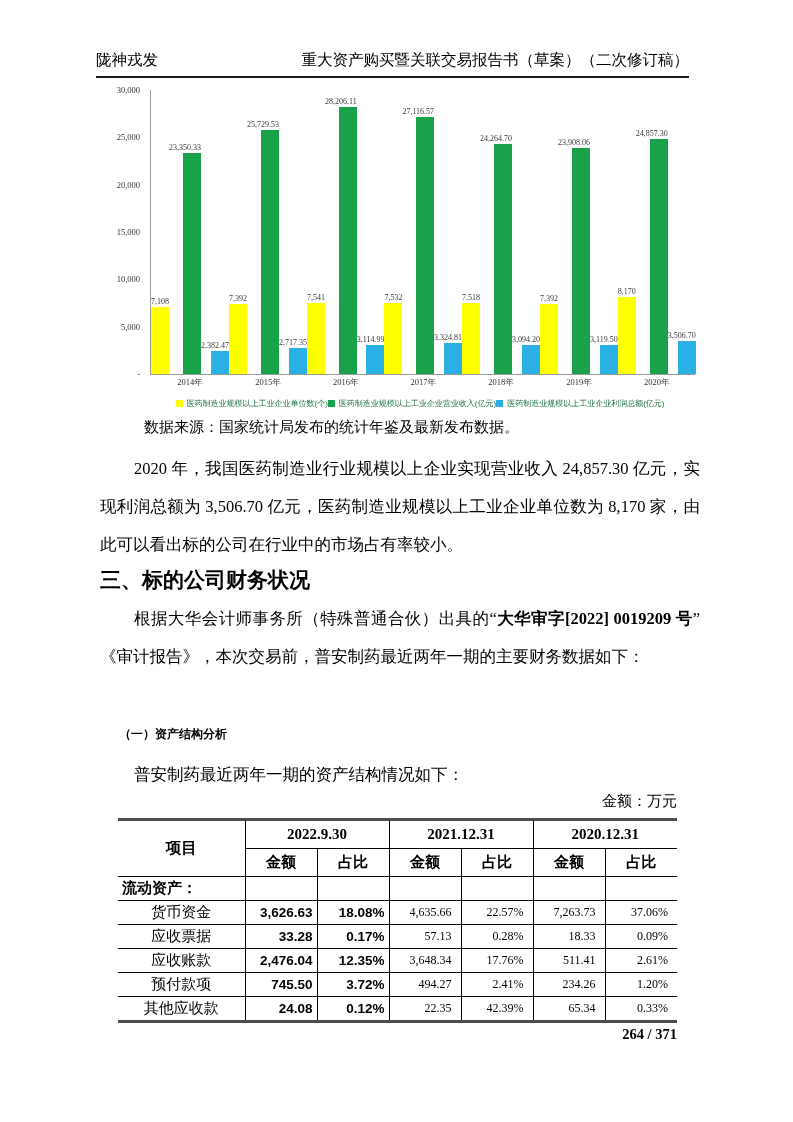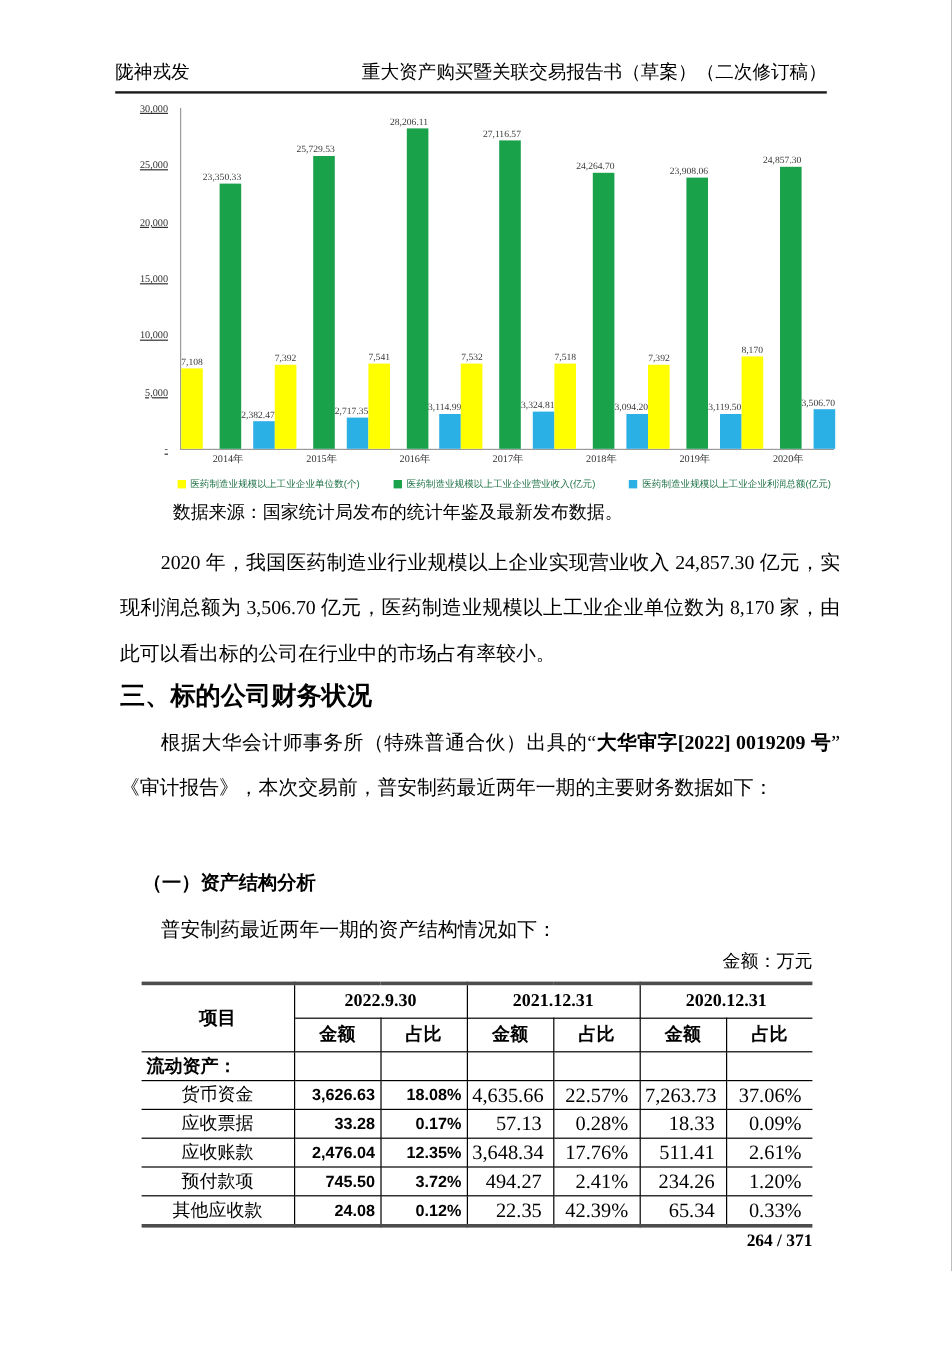--- a/index.html
+++ b/index.html
@@ -14,49 +14,49 @@
     position:absolute; left:96px; right:104px; top:50px;
     display:flex; justify-content:space-between; align-items:flex-end;
     border-bottom:2px solid #1c1c1c; padding-bottom:5px;
     font-size:15.5px;
   }
 
   
   .chart { position:absolute; left:100px; top:90px; width:600px; }
   .chart-area { position:relative; height:284px; }
   .y-axis { position:absolute; left:0; top:0; width:46px; height:284px; }
-  .y-tick { position:absolute; right:6px; font-size:8.5px; color:#333; white-space:nowrap;text-decoration:underline; }
+  .y-tick { position:absolute; right:6px; font-size:8.5px; color:#333; white-space:nowrap; }
   .plot {
     position:absolute; left:50px; top:0; right:5px; height:284px;
     border-left:1px solid #9a9a9a; border-bottom:1px solid #9a9a9a;
     display:flex; align-items:flex-end;
   }
   .bar-group { flex:1 1 0; height:100%; position:relative;
     display:flex; justify-content:center; align-items:flex-end; }
   .bar-wrap { height:100%; display:flex; flex-direction:column;
     justify-content:flex-end; align-items:flex-end; }
   .bar-label { font-size:8px; color:#3a3a3a; white-space:nowrap; margin-bottom:1px; }
   .bar { width:18px; }
   .x-label { position:absolute; bottom:-15px; left:0; width:100%;
     text-align:center; font-size:8.5px; color:#333; }
-  .legend { display:flex; justify-content:center; gap:28px; margin-top:24px; margin-left:40px; }
+  .legend { display:flex; justify-content:center; margin-top:24px; margin-left:40px; }
   .legend-item { display:flex; align-items:center; gap:4px; }
   .legend-swatch { width:7px; height:7px; flex:0 0 auto; }
   .legend-label { font-size:8px; color:#1e7145; font-family:"Liberation Sans",sans-serif; white-space:nowrap; }
 
   
   .source-note { position:absolute; left:144px; top:418px; font-size:15px; }
   .para { position:absolute; left:100px; width:600px; font-size:16.5px;
     line-height:38px; text-align:justify; text-indent:34px; }
   .para1 { top:450px; }
   .para2 { top:600px; }
   .bold-run { font-weight:bold; }
   .h2 { position:absolute; left:100px; top:566px; font-size:21px; font-weight:bold;
     font-family:"Liberation Sans","DejaVu Sans",sans-serif; }
-  .h3 { position:absolute; left:119px; top:726px; font-size:16px; font-weight:bold;
+  .h3 { position:absolute; left:119px; top:726px; font-size:12px; font-weight:bold;
     font-family:"Liberation Sans","DejaVu Sans",sans-serif; }
   .lead { position:absolute; left:100px; top:764px; width:600px;
     font-size:16.5px; text-indent:34px; }
   .unit-note { position:absolute; right:116px; top:792px; font-size:15px; }
 
   
   .table-wrap { position:absolute; left:118px; top:818px; width:559px; }
   table { width:100%; border-collapse:collapse; table-layout:fixed;
     border-top:3px solid #4d4d4d; border-bottom:3px solid #4d4d4d; }
   th, td { border:1px solid #000; padding:0 4px; overflow:hidden; }
@@ -66,21 +66,21 @@
   tr.hrow2 th { height:27px; }
   .th-item { font-size:15.5px; font-weight:bold;
     font-family:"Liberation Sans","DejaVu Sans",sans-serif; text-align:center; }
   .th-year { font-size:15px; font-weight:bold; text-align:center; }
   .th-sub { font-size:15px; font-weight:bold; text-align:center;
     font-family:"Liberation Sans","DejaVu Sans",sans-serif; }
   tbody td { height:23px; }
   .sec-cell { font-size:15px; font-weight:bold; text-align:left;
     font-family:"Liberation Sans","DejaVu Sans",sans-serif; }
   .lbl-cell { font-size:15px; text-align:center; }
-  .val { font-size:17px; text-align:right; padding-right:9px; }
+  .val { font-size:12px; text-align:right; padding-right:9px; }
   .val.b { font-weight:bold; font-family:"Liberation Sans","DejaVu Sans",sans-serif;
     font-size:13.5px; padding-right:4px; }
 
   
   .footer { position:absolute; right:116px; top:1026px;
     font-size:14.5px; font-weight:bold;margin-left:26px; }
 </style>
 </head>
 <body>
 

